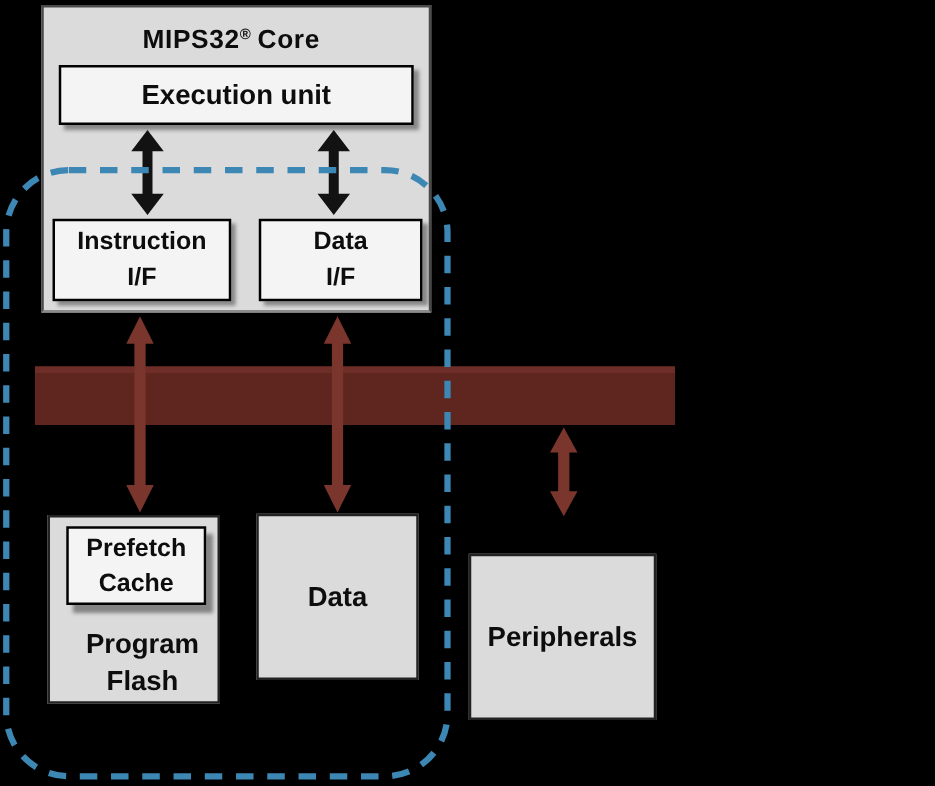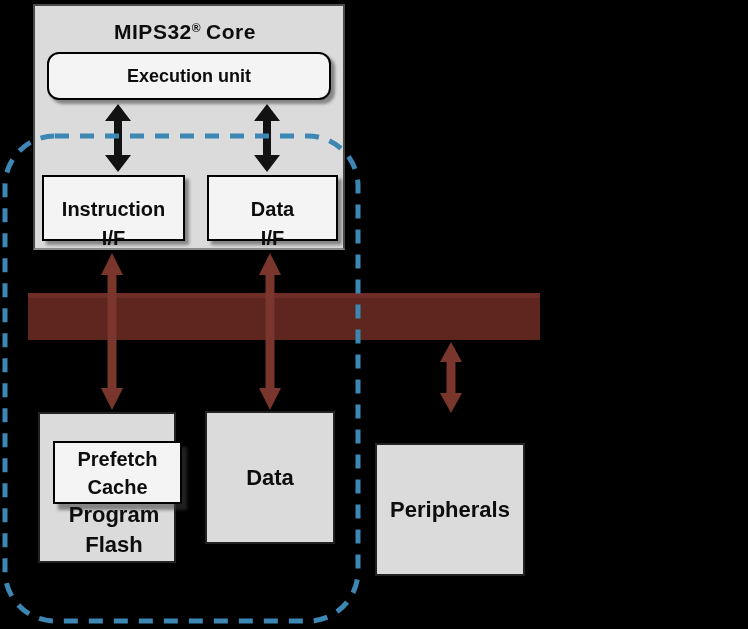--- a/index.html
+++ b/index.html
@@ -37,47 +37,46 @@
     top: -7px;
   }
   .title-word { margin-left: 5px; }
   .white-box {
     background: var(--box-white, #f4f4f4);
     border: 2px solid #000;
     box-shadow: 4px 4px 3px rgba(30,30,30,0.45);
   }
   .exec-box {
     left: 47px; top: 52px; width: 284px; height: 48px;
-    font-size: 18px; line-height: 44px; border-radius: 12px;
+    font-size: 22px; line-height: 44px;
   }
   .if-box {
     top: 175px; height: 66px;
     font-size: 20px; line-height: 29px;
-    padding-top: 18px;
+    padding-top: 2px;
   }
   .instruction-if { left: 42px; width: 143px; }
   .data-if { left: 207px; width: 131px; }
   .bus-bar {
     left: 28px; top: 293px; width: 512px; height: 47px;
     background: linear-gradient(180deg,
       var(--bus-highlight, #6e2d26) 0px,
       var(--bus-highlight, #6e2d26) 5px,
       var(--bus-body, #5f2620) 5px);
   }
   .gray-box {
     background: var(--box-gray, #dbdbdb);
     border: 2px solid #222;
   }
   .flash-box { left: 38px; top: 412px; width: 138px; height: 151px; }
   .prefetch-box {
-    left: 53px; top: 421px; width: 129px; height: 63px;
+    left: 53px; top: 421px; width: 112px; height: 63px;
     font-size: 20px; line-height: 28px;
     padding-top: 2px;
     box-shadow: 5px 6px 3px rgba(60,60,60,0.55);
-    margin-top: 20px;
   }
   .flash-label {
     left: 38px; top: 500px; width: 152px;
     text-align: center;
     font-size: 22px; line-height: 30px;
   }
   .sram-box {
     left: 205px; top: 411px; width: 130px; height: 133px;
     font-size: 22px; line-height: 32px;
     display: flex; flex-direction: column;

